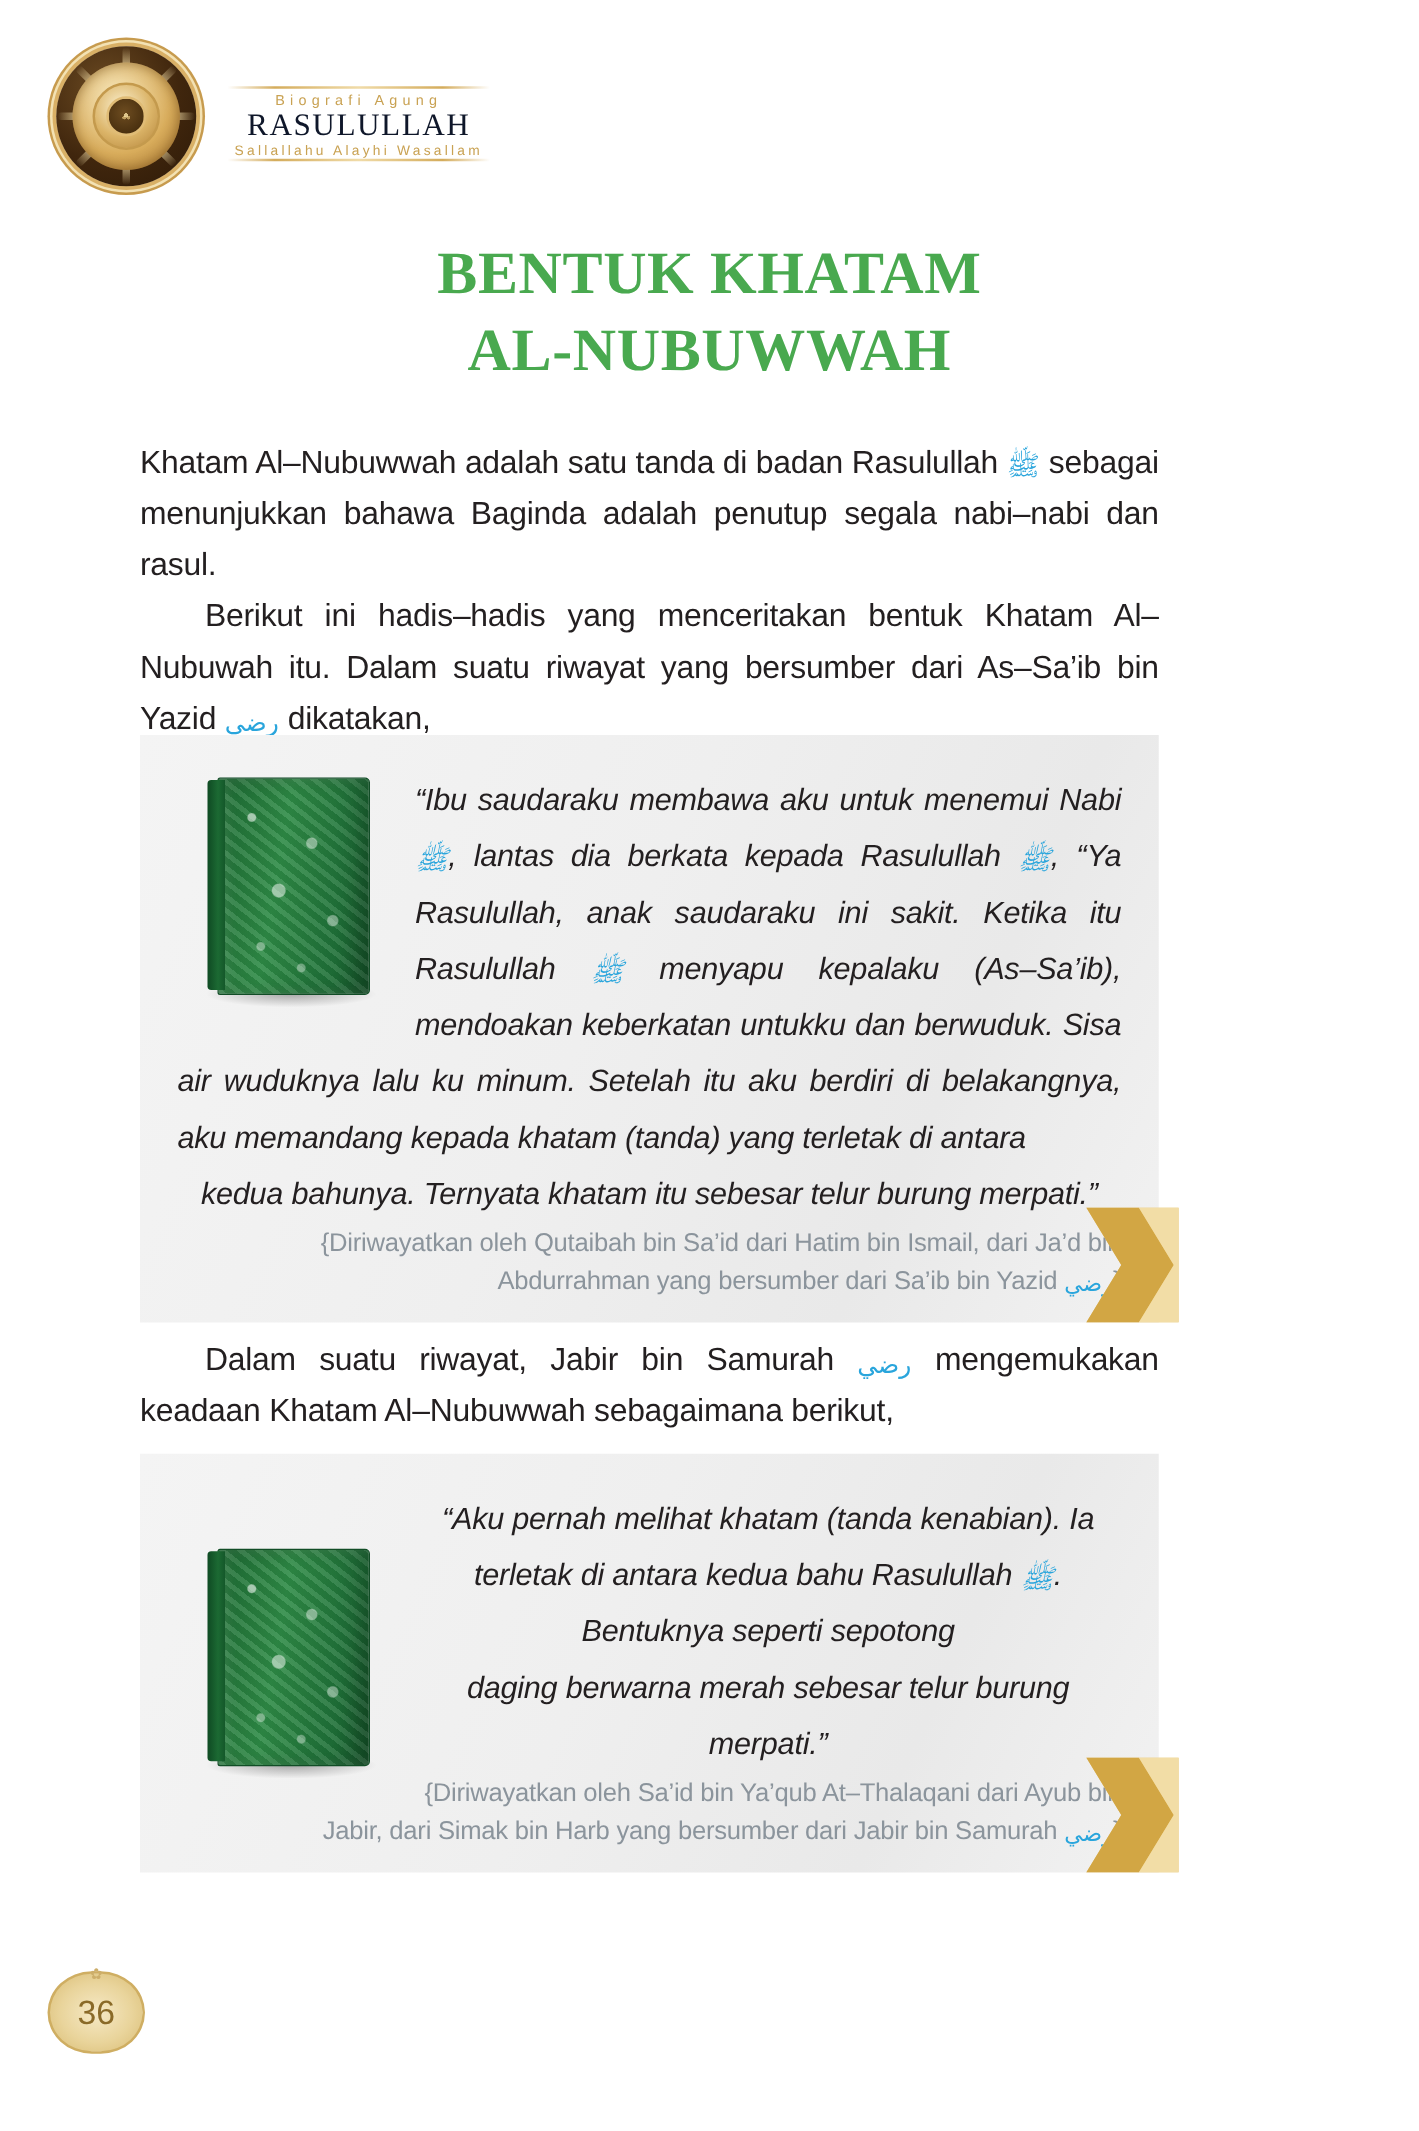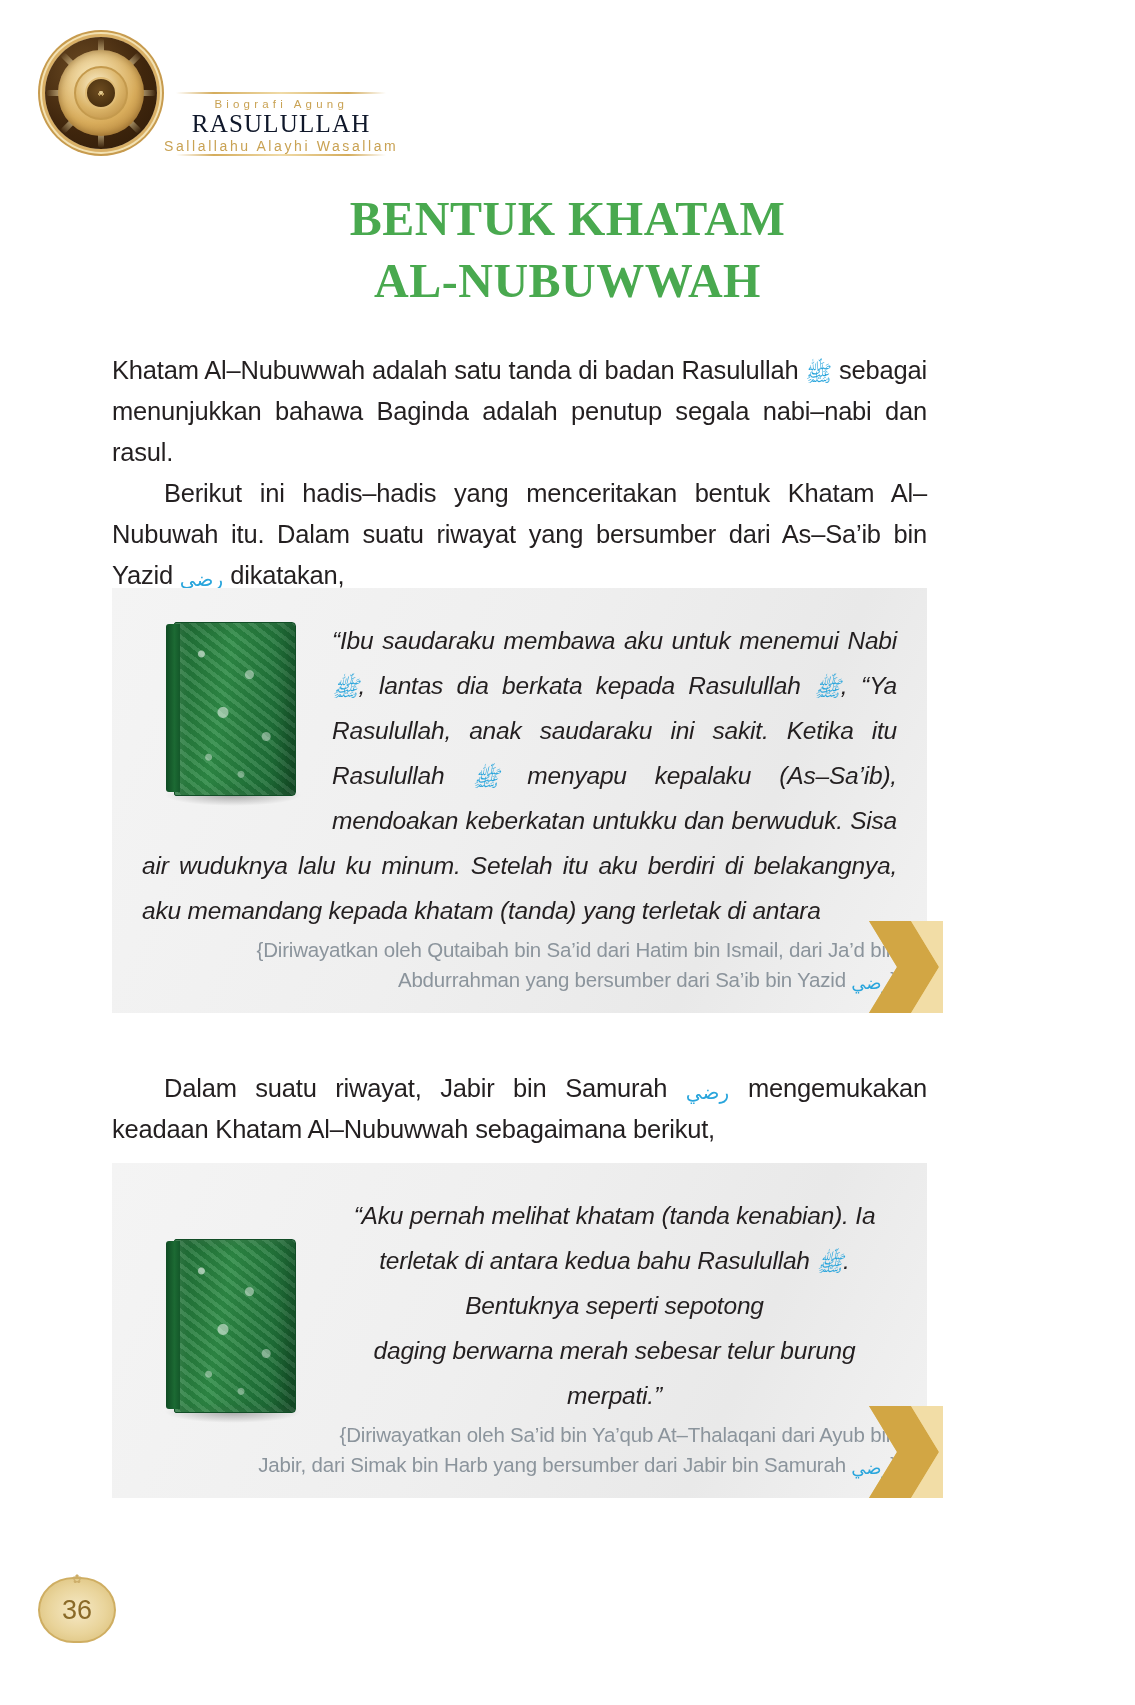--- a/index.html
+++ b/index.html
@@ -15,21 +15,22 @@
     overflow: hidden;
     font-family: "Liberation Sans", sans-serif;
   }
 
   
   .header {
     position: absolute;
     left: 38px;
     top: 30px;
     display: flex;
-    align-items: flex-end;
+    align-items: center;
+    gap: 18px;
   }
   .medallion {
     position: relative;
     width: 126px;
     height: 126px;
     flex: 0 0 auto;
   }
   .medallion .ring-outer {
     position: absolute;
     inset: 7px;
@@ -102,21 +103,21 @@
   .logo-main {
     font-family: "Liberation Serif", serif;
     font-size: 25px;
     letter-spacing: 1.2px;
     color: #0f172a;
     line-height: 1.02;
     text-shadow: 0 1px 0 rgba(255,255,255,.6);
   }
   .logo-sub {
     font-family: "Liberation Sans", sans-serif;
-    font-size: 14px;
+    font-size: 11px;
     letter-spacing: 2.6px;
     color: #c9a253;
     margin-top: 2px;
   }
 
   
   .chapter-title {
     position: absolute;
     left: 0;
     right: 0;
@@ -319,20 +320,21 @@
     <div class="quote-inner">
 
       <div class="book">
         <div class="shadow"></div>
         <div class="cover"></div>
         <div class="spine"></div>
       </div>
 
       <p class="quote"><span>“Ibu saudaraku membawa aku untuk menemui Nabi </span><span class="saw">ﷺ</span><span>, lantas dia berkata kepada Rasulullah </span><span class="saw">ﷺ</span><span>, “Ya Rasulullah, anak saudaraku ini sakit. Ketika itu Rasulullah </span><span class="saw">ﷺ</span><span> menyapu kepalaku (As–Sa’ib), mendoakan keberkatan untukku dan berwuduk. Sisa air wuduknya lalu ku minum. Setelah itu aku berdiri di belakangnya, aku memandang kepada khatam (tanda) yang terletak di antara</span></p>
 
+      <p class="quote center">kedua bahunya. Ternyata khatam itu sebesar telur burung merpati.”</p>
 
       <p class="attrib"><span>{Diriwayatkan oleh Qutaibah bin Sa’id dari Hatim bin Ismail, dari Ja’d bin Abdurrahman yang bersumber dari Sa’ib bin Yazid </span><span class="saw">رضي</span><span>}</span></p>
 
       <svg class="ribbon" viewBox="0 0 80 92">
         <path d="M6 0 L80 0 L80 92 L6 92 L34 46 Z" fill="#e8c472"></path>
         <path d="M6 0 L48 0 L76 46 L48 92 L6 92 L34 46 Z" fill="#d2a644"></path>
         <path d="M48 0 L80 0 L80 92 L48 92 L76 46 Z" fill="#f2dda6"></path>
       </svg>
 
     </div>

